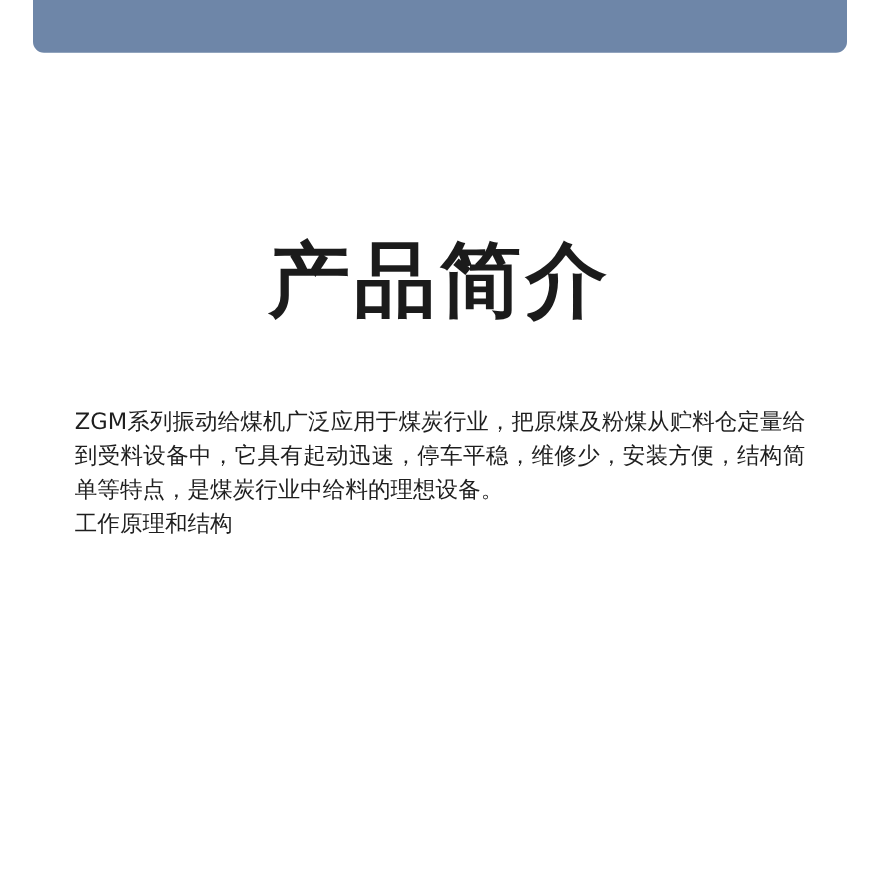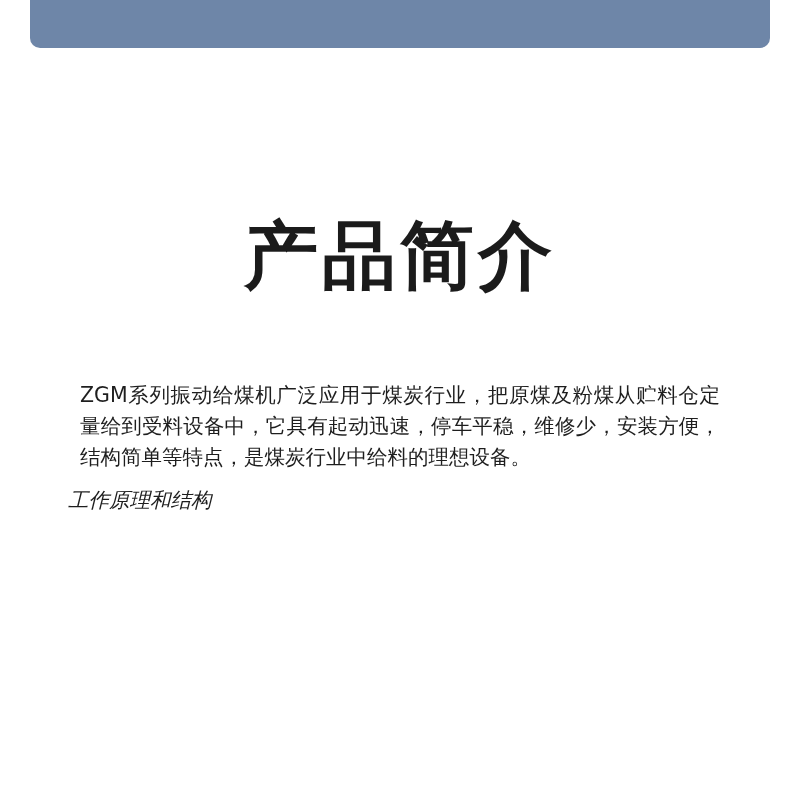--- a/index.html
+++ b/index.html
@@ -52,30 +52,29 @@
     top: 368px;
     left: 68px;
     width: 664px;
   }
   .para {
     font-size: 20.5px;
     line-height: 31px;
     color: #1e1e1e;
     text-align: justify;
     text-justify: inter-ideograph;
-    margin: 12px;
+    margin: 0;
     font-family: "DejaVu Sans", "Liberation Sans", sans-serif;
   }
   .subhead {
     font-size: 20.5px;
     line-height: 31px;
     color: #1e1e1e;
     margin: 0;
     font-family: "DejaVu Sans", "Liberation Sans", sans-serif;
-    font-style: italic;
   }
 </style>
 </head>
 <body>
 
 <div class="page">
 
   <div class="top-banner" style="background: rgb(110, 134, 168);"></div>
 
   <div class="title-block">

